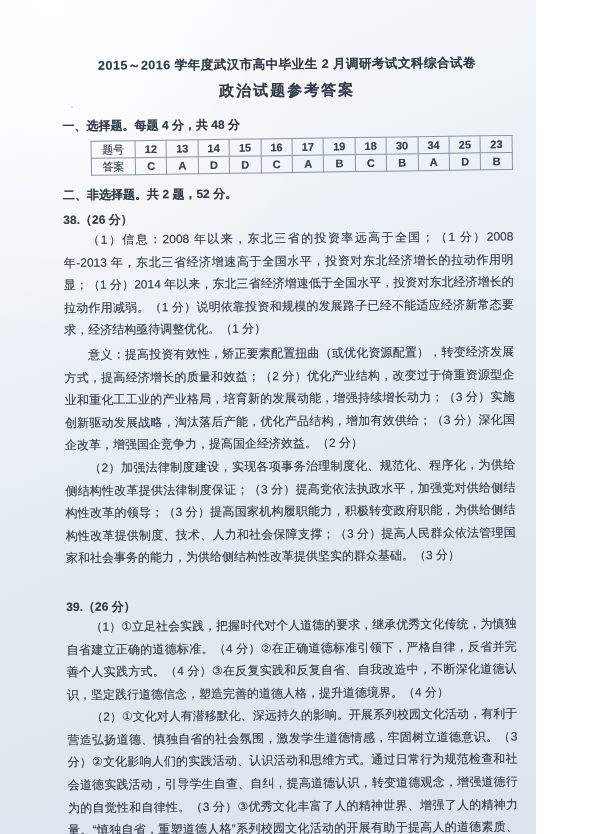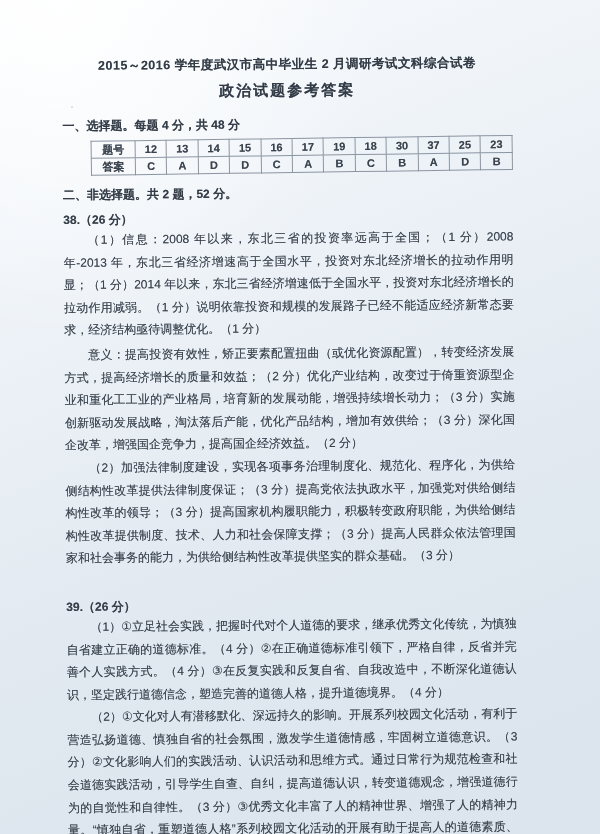--- a/index.html
+++ b/index.html
@@ -1,20 +1,20 @@
 <!DOCTYPE html>
 <html><head>
 <meta charset="utf-8">
 <style>
   html, body { margin: 0; padding: 0; }
   body { width: 600px; height: 834px; overflow: hidden; }
 
   .paper {
     position: relative;
-    width: 600px;
+    width: 536px;
     height: 834px;
     background:
       radial-gradient(120% 90% at 10% 0%, rgba(255,255,255,0.95) 0%, rgba(255,255,255,0) 45%),
       linear-gradient(158deg, #f9fbfd 0%, #eef3f8 28%, #e3eaf1 58%, #dde6ee 82%, #dce5ed 100%);
     overflow: hidden;
     font-family: "Liberation Sans", "DejaVu Sans", sans-serif;
   }
 
   .content {
     position: absolute;
@@ -61,21 +61,21 @@
   .answer-table th, .answer-table td {
     border: 1px solid #8b95a1;
     font-size: 11px;
     font-weight: 700;
     color: #3a434e;
     text-align: center;
     padding: 0;
     height: 16px;
     width: 31px;
   }
-  .answer-table th.rowhead { width: 44px; font-weight: bold; }
+  .answer-table th.rowhead { width: 44px; font-weight: normal; }
 
   .sec-heading.essay { margin-top: 11px; }
 
   .q-label {
     margin-top: 8px;
     font-size: 12px;
     font-weight: 600;
     color: #363f4a;
   }
 
@@ -116,21 +116,21 @@
         <th class="rowhead">题号</th>
         <td>12</td>
         <td>13</td>
         <td>14</td>
         <td>15</td>
         <td>16</td>
         <td>17</td>
         <td>19</td>
         <td>18</td>
         <td>30</td>
-        <td>37</td>
+        <td>34</td>
         <td>25</td>
         <td>23</td>
       </tr>
       <tr>
         <th class="rowhead">答案</th>
         <td>C</td>
         <td>A</td>
         <td>D</td>
         <td>D</td>
         <td>C</td>

